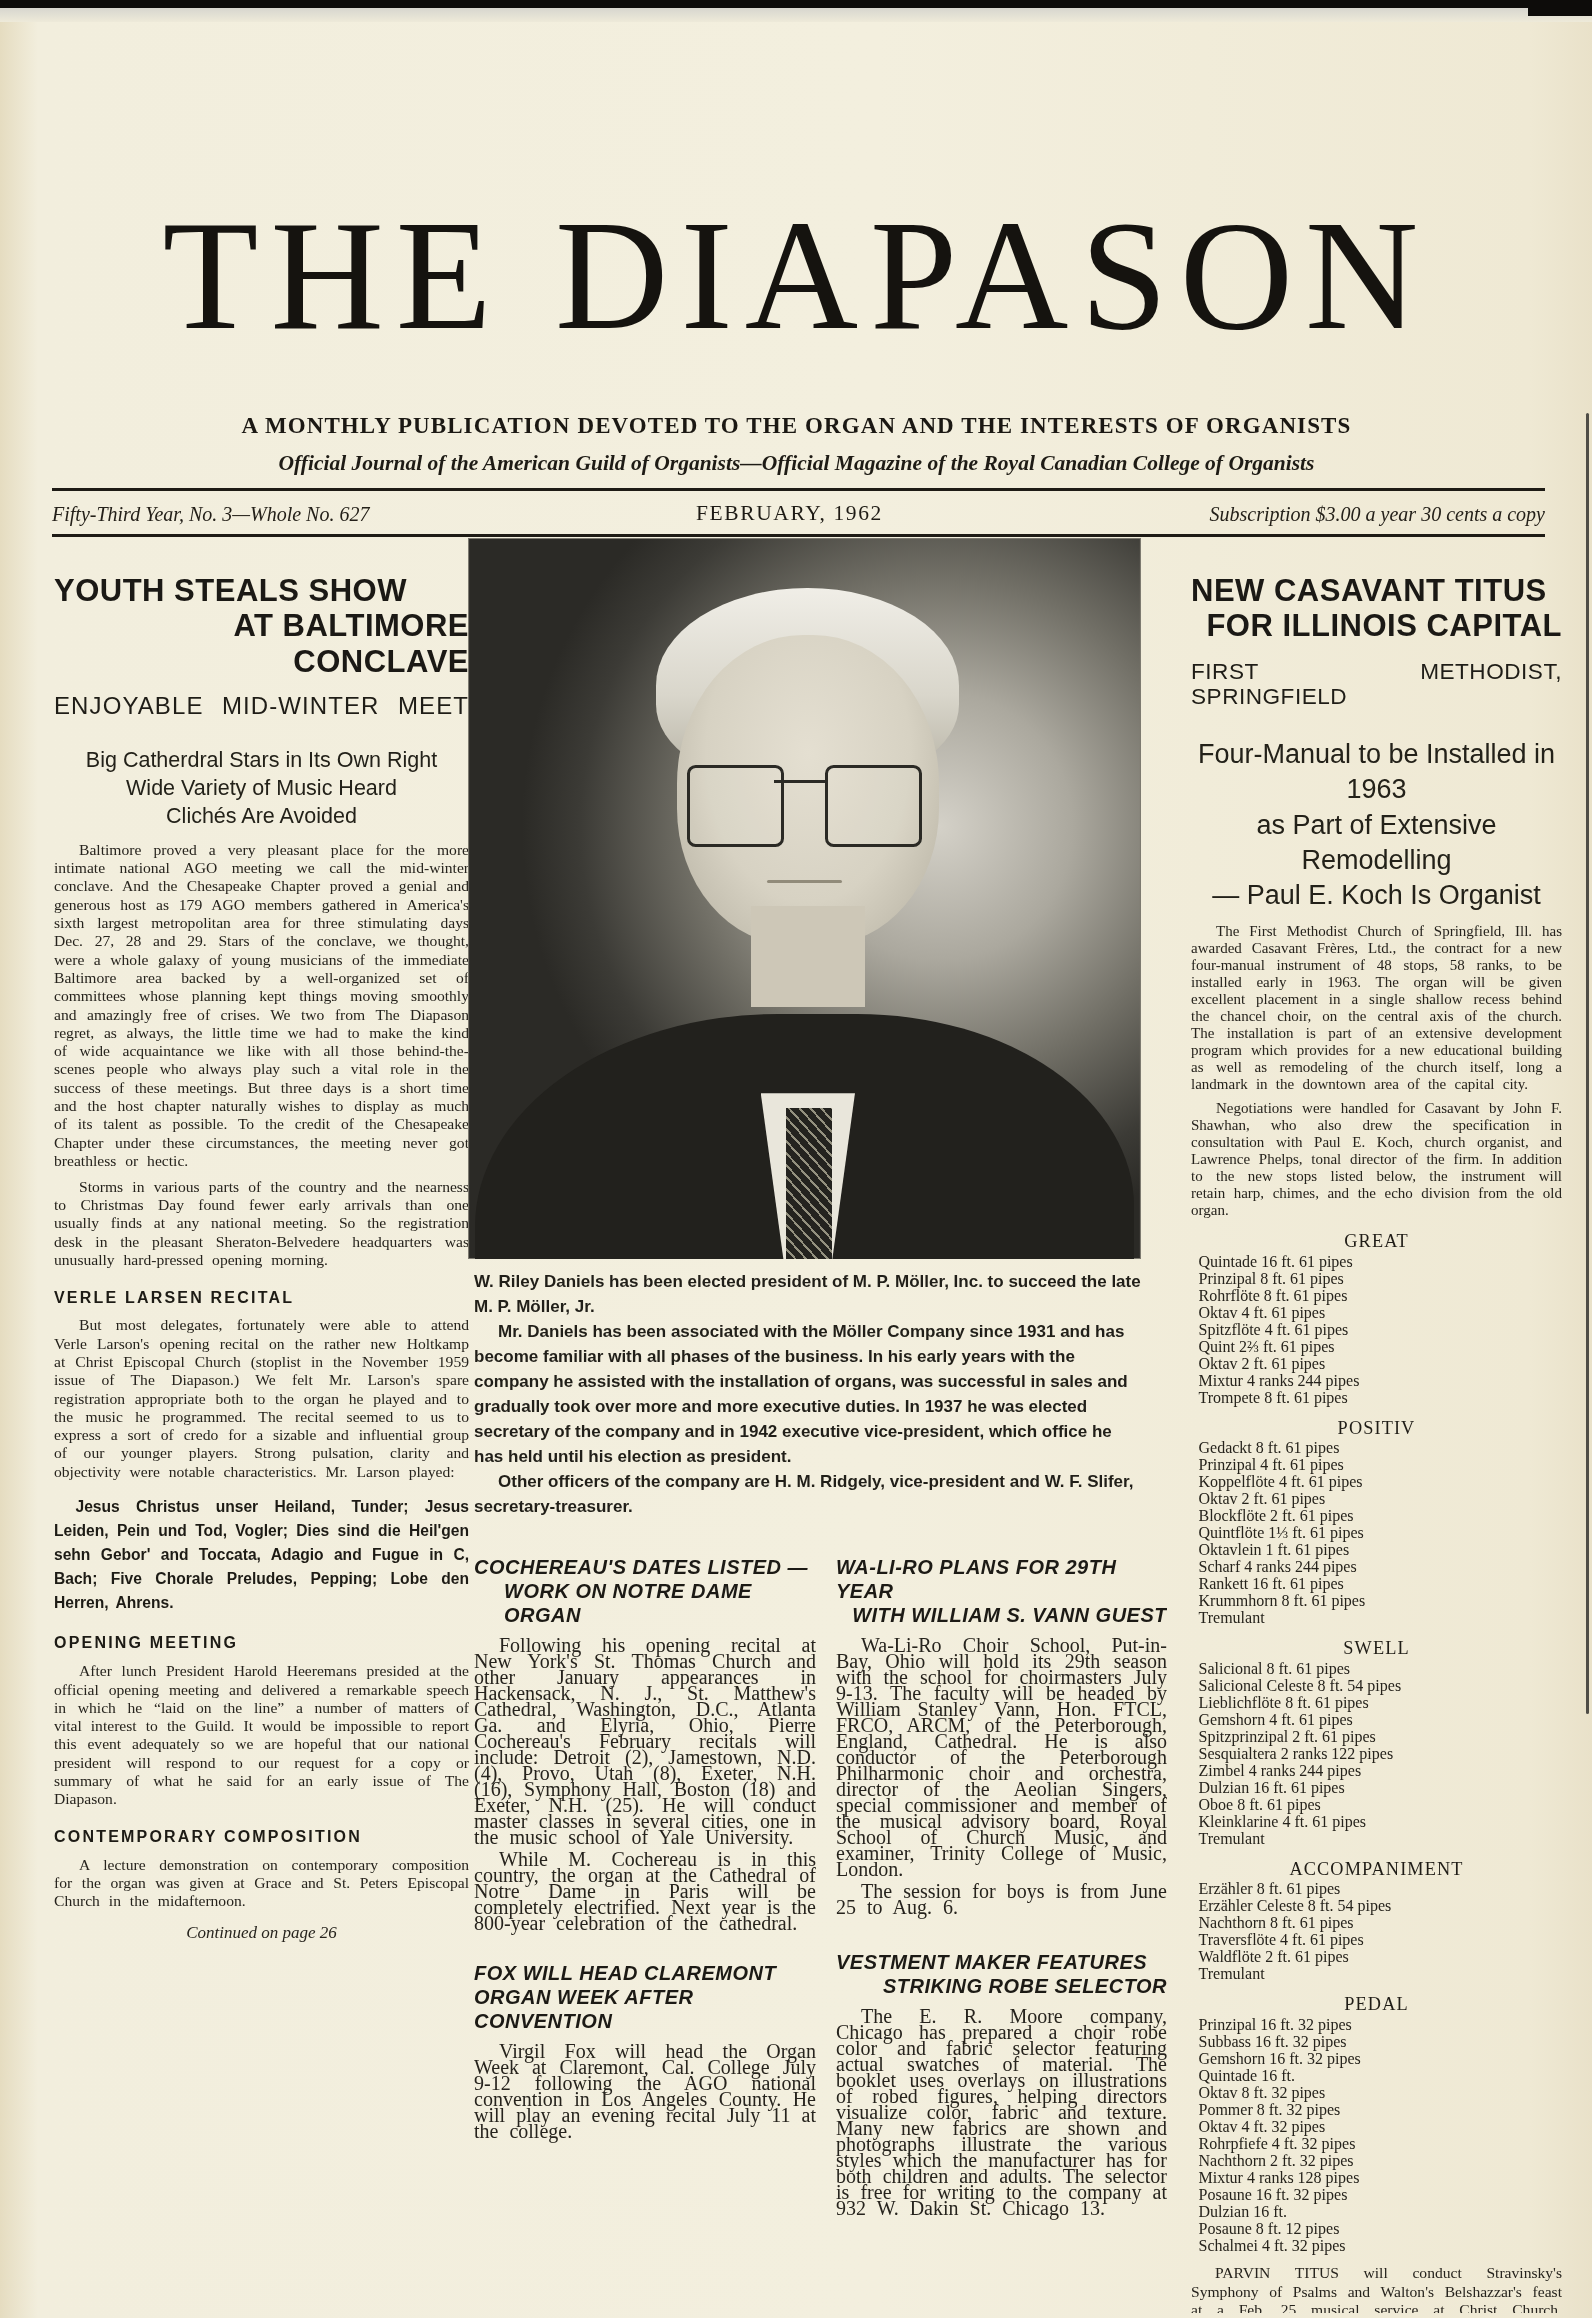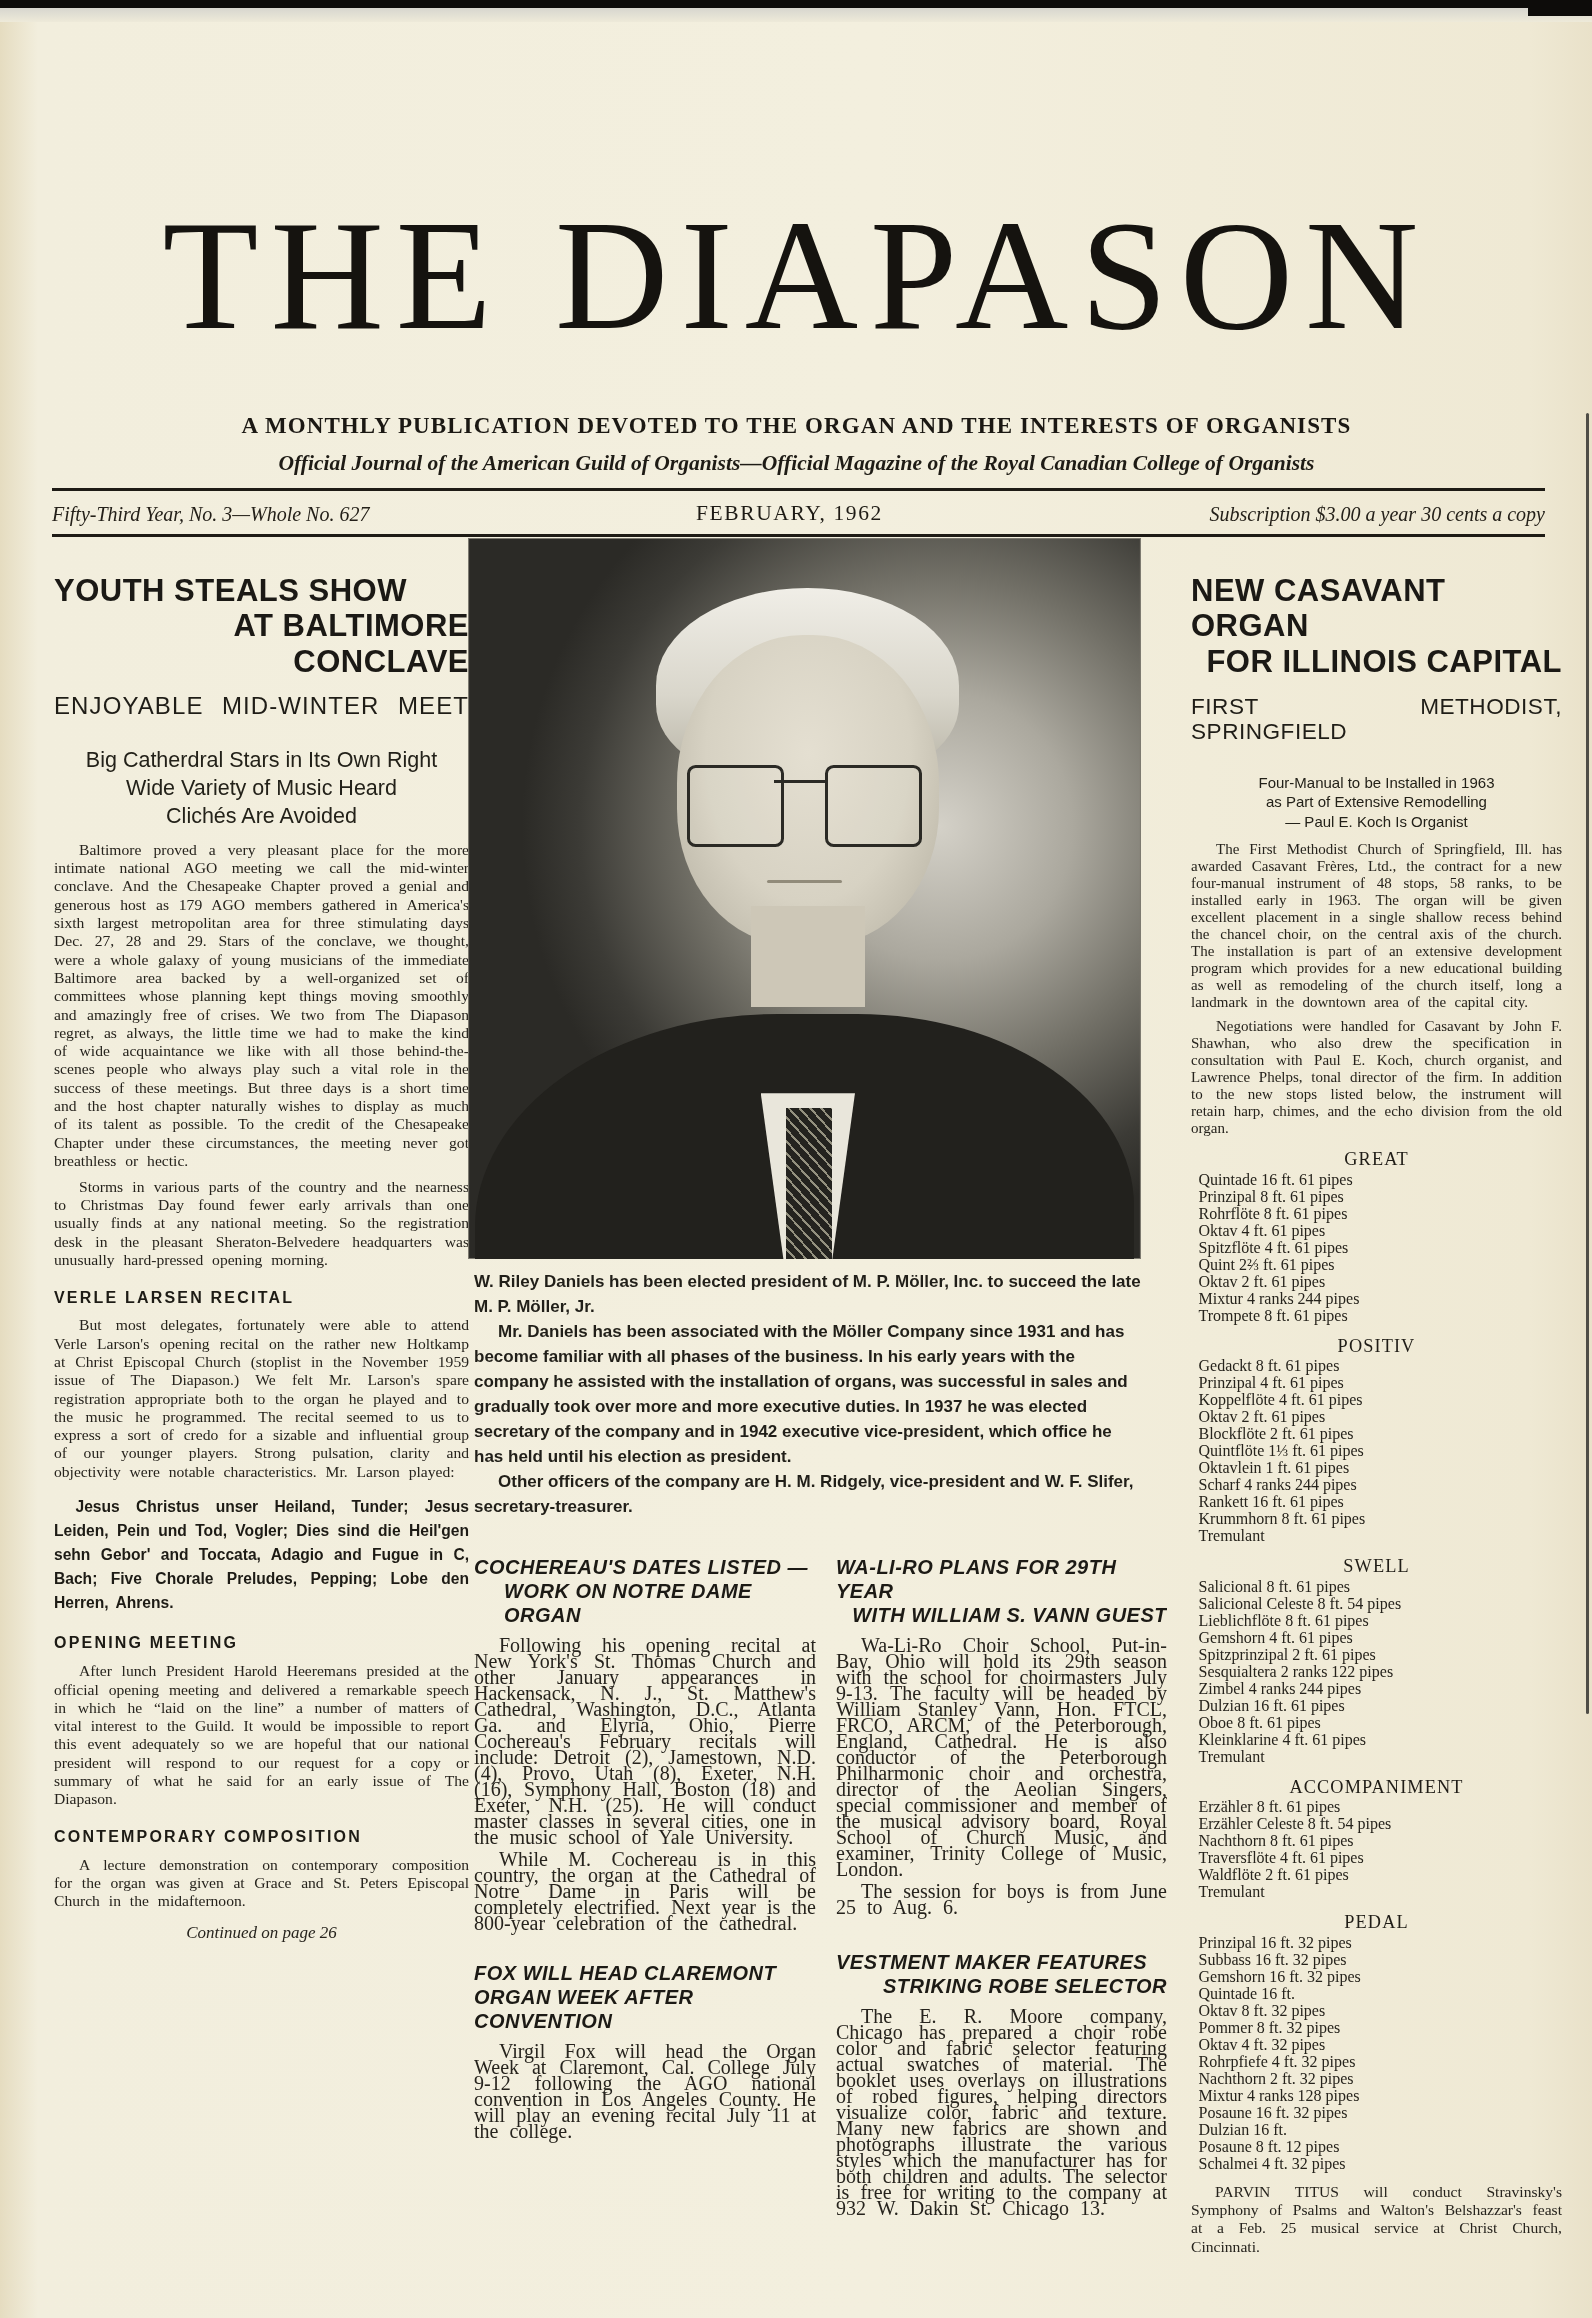--- a/index.html
+++ b/index.html
@@ -32,21 +32,21 @@
   .col-right{left:1191px;width:371px;height:1764px;overflow:hidden;}
   .col-a{left:474px;top:1555px;width:342px;height:759px;overflow:hidden;}
   .col-b{left:836px;top:1555px;width:331px;height:759px;overflow:hidden;}
 
   .headline{font:700 31px/1.14 "Liberation Sans",sans-serif;letter-spacing:0.5px;color:#1b1915;margin-top:24px;}
   .hl2{text-align:right;}
   .subhead-j{margin-top:14px;font:400 24px/1.1 "Liberation Sans",sans-serif;letter-spacing:1.1px;
              text-align:justify;text-align-last:justify;color:#1f1d17;}
   .col-right .subhead-j{margin-top:16px;font-size:22.6px;letter-spacing:0.5px;}
   .deck{margin-top:28px;text-align:center;font:400 21.5px/1.3 "Liberation Sans",sans-serif;color:#232119;}
-  .col-right .deck{font-size:15px;}
+  .col-right .deck{font-size:27px;}
   .paras{margin-top:9.7px;}
   .bp{font:400 15.6px/18.3px "Liberation Serif",serif;text-align:justify;text-indent:25px;
       word-spacing:.32em;margin:0 0 7.5px;}
   .col-a .bp,.col-b .bp{font-size:20px;line-height:16px;word-spacing:.3em;margin-bottom:6.5px;}
   .col-right .bp{font-size:15px;line-height:17px;word-spacing:.3em;}
   .kicker{margin:18.3px 0 3.2px;font:700 16px/1.2 "Liberation Sans",sans-serif;letter-spacing:2.2px;color:#1d1b15;}
   .program{margin:14px 0 3.2px;font:700 15.6px/24px "Liberation Sans",sans-serif;
            text-align:justify;text-indent:21.5px;word-spacing:.2em;color:#1d1b15;}
   .continued{margin-top:12px;text-align:center;font:italic 400 17px/1.2 "Liberation Serif",serif;}
 
@@ -201,21 +201,21 @@
         <div class="l2-right">STRIKING ROBE SELECTOR</div>
       </div>
       <div class="paras">
           <p class="bp">The E. R. Moore company, Chicago has prepared a choir robe color and fabric selector featuring actual swatches of material. The booklet uses overlays on illustrations of robed figures, helping directors visualize color, fabric and texture. Many new fabrics are shown and photographs illustrate the various styles which the manufacturer has for both children and adults. The selector is free for writing to the company at 932 W. Dakin St. Chicago 13.</p>
         </div>
     </div>
   </section>
 
   <section class="col col-right">
     <div class="headline">
-      <div class="hl1">NEW CASAVANT ORGAN</div>
+      <div class="hl1">NEW CASAVANT TITUS</div>
       <div class="hl2">FOR ILLINOIS CAPITAL</div>
     </div>
     <div class="subhead-j">FIRST METHODIST, SPRINGFIELD</div>
     <div class="deck">
         <div class="deck-line">Four-Manual to be Installed in 1963</div>
         <div class="deck-line">as Part of Extensive Remodelling</div>
         <div class="deck-line">— Paul E. Koch Is Organist</div>
       </div>
     <div class="paras">
         <p class="bp">The First Methodist Church of Springfield, Ill. has awarded Casavant Frères, Ltd., the contract for a new four-manual instrument of 48 stops, 58 ranks, to be installed early in 1963. The organ will be given excellent placement in a single shallow recess behind the chancel choir, on the central axis of the church. The installation is part of an extensive development program which provides for a new educational building as well as remodeling of the church itself, long a landmark in the downtown area of the capital city.</p>

